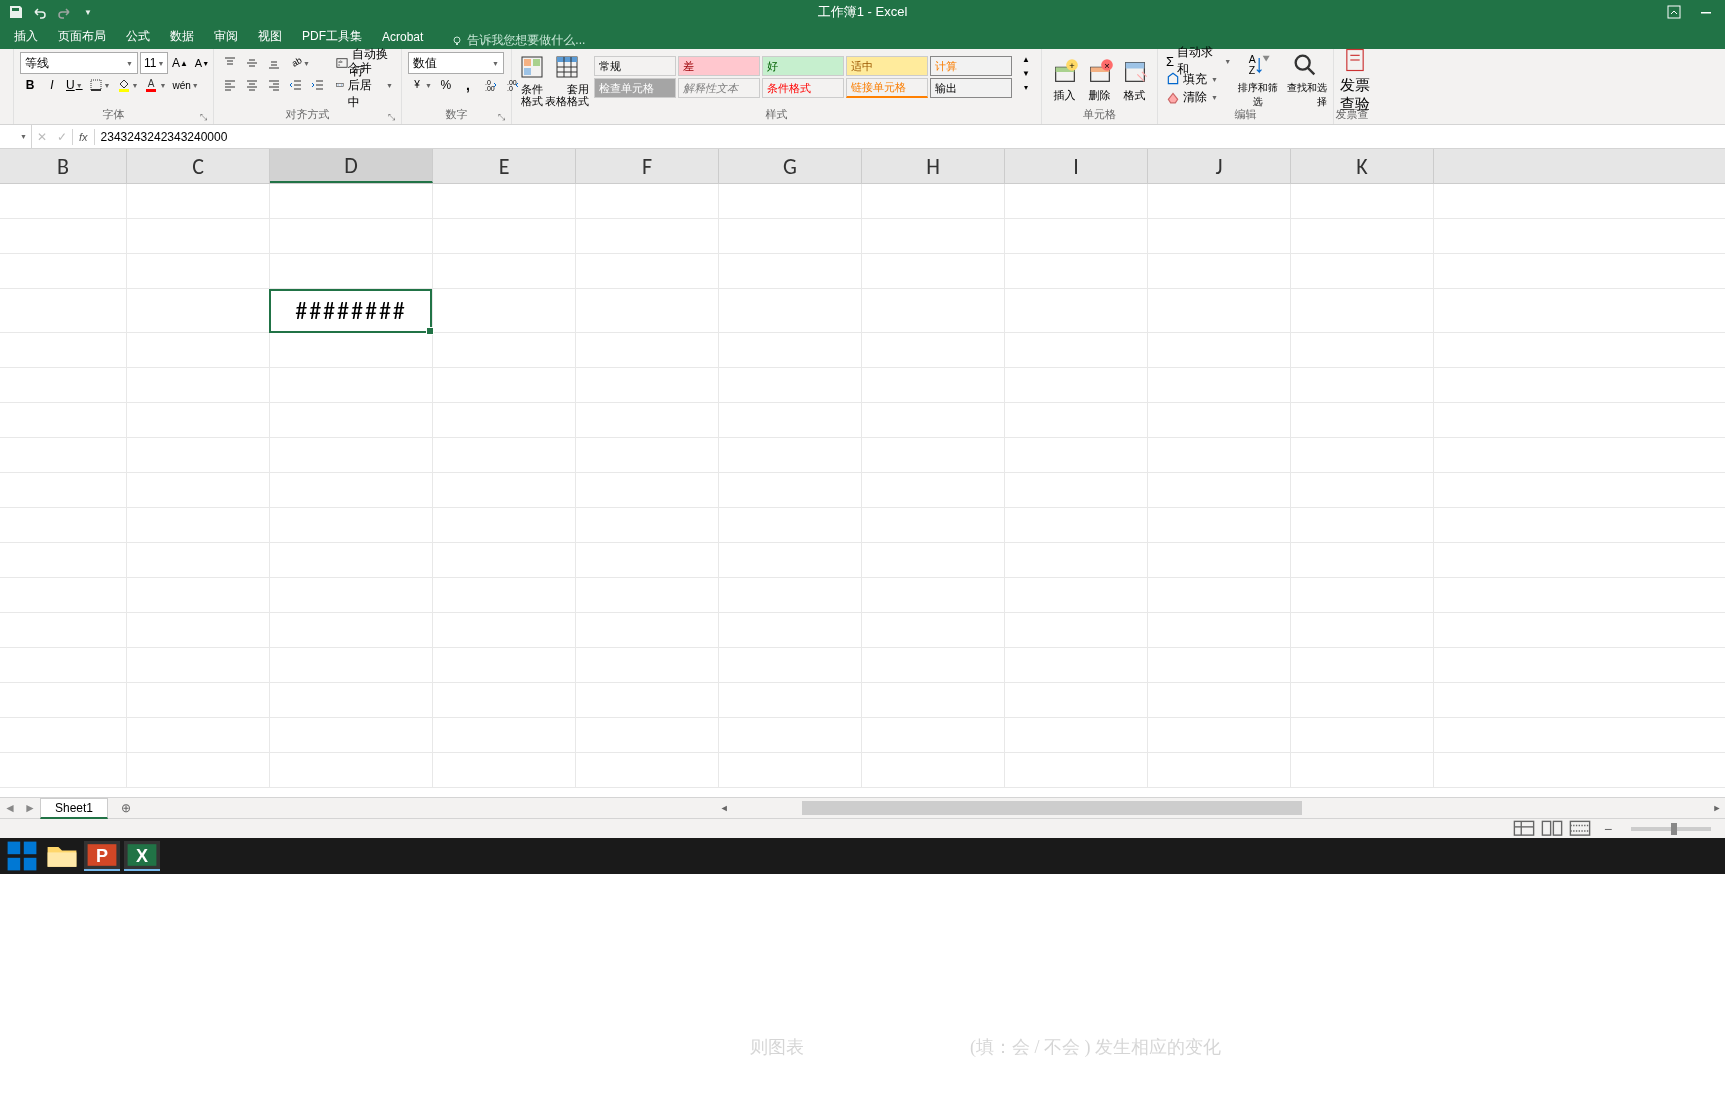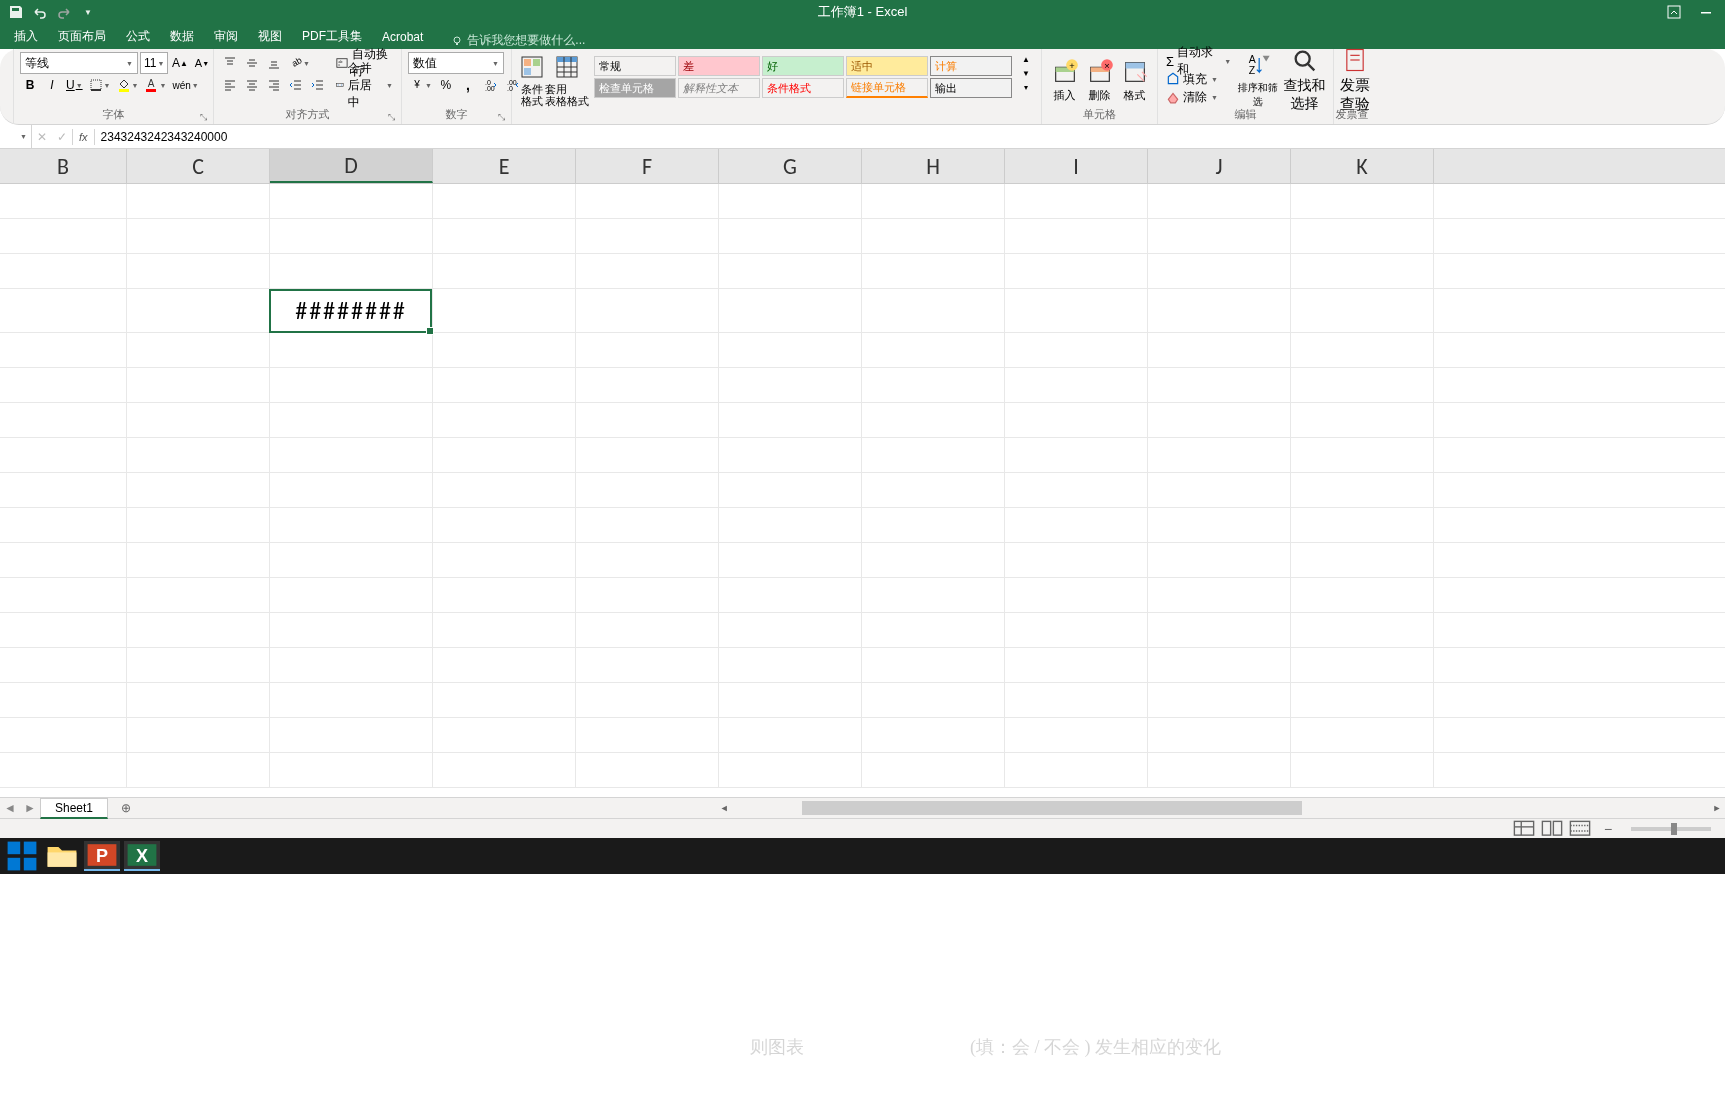--- a/index.html
+++ b/index.html
@@ -14,21 +14,21 @@
     .win-btn { width: 14px; height: 14px; display: flex; align-items: center; justify-content: center; }
     
     
     .tabs { height: 25px; background: #217346; display: flex; align-items: flex-end; padding-left: 0; }
     .tab { padding: 4px 10px; color: #fff; font-size: 12px; cursor: pointer; height: 25px; display: flex; align-items: center; }
     .tab.active { background: #f3f2f1; color: #217346; }
     .tell-me { margin-left: 18px; display: flex; align-items: center; color: #cae8d8; font-size: 12px; gap: 4px; }
     .bulb { width: 12px; height: 12px; }
     
     
-    .ribbon { height: 76px; background: #f3f2f1; border-bottom: 1px solid #d4d4d4; display: flex; border-radius: 19px; }
+    .ribbon { height: 76px; background: #f3f2f1; border-bottom: 1px solid #d4d4d4; display: flex; }
     .ribbon-group { border-right: 1px solid #e1e1e1; padding: 3px 6px 0 6px; display: flex; flex-direction: column; position: relative; }
     .group-label { text-align: center; font-size: 11px; color: #666; position: absolute; bottom: 2px; left: 0; right: 0; }
     .group-content { flex: 1; display: flex; align-items: flex-start; gap: 2px; }
     .dialog-launcher { position: absolute; bottom: 2px; right: 3px; width: 10px; height: 10px; font-size: 9px; color: #666; }
     
     .ribbon-row { display: flex; align-items: center; gap: 2px; height: 22px; }
     .ribbon-col { display: flex; flex-direction: column; gap: 0px; }
     .rbtn { height: 22px; min-width: 20px; display: flex; align-items: center; justify-content: center; padding: 0 2px; cursor: pointer; }
     .rbtn svg { width: 14px; height: 14px; }
     .dropdown-arrow { font-size: 7px; color: #666; margin-left: 1px; }
@@ -357,21 +357,21 @@
         <div class="icon">
             <svg viewBox="0 0 28 28">
               <rect x="4" y="4" width="20" height="20" fill="none" stroke="#333"></rect>
               <rect x="4" y="4" width="20" height="5" fill="#5b9bd5"></rect>
               <line x1="11" y1="4" x2="11" y2="24" stroke="#333"></line>
               <line x1="18" y1="4" x2="18" y2="24" stroke="#333"></line>
               <line x1="4" y1="14" x2="24" y2="14" stroke="#333"></line>
               <line x1="4" y1="19" x2="24" y2="19" stroke="#333"></line>
             </svg>
           </div>
-        <span style="text-align:left;line-height:1.1;white-space:pre">套用
+        <span style="text-align:right;line-height:1.1;white-space:pre">套用
 表格格式</span>
       </div>
       <div class="styles-grid" style="margin-left:6px;margin-top:4px">
         <div class="style-row">
           <div class="style-cell">常规</div>
           <div class="style-cell" style="background:#ffc7ce;color:#9c0006">差</div>
           <div class="style-cell" style="background:#c6efce;color:#006100">好</div>
           <div class="style-cell" style="background:#ffeb9c;color:#9c5700">适中</div>
           <div class="style-cell" style="background:#f2f2f2;color:#fa7d00;border-color:#888">计算</div>
         </div>
@@ -382,20 +382,21 @@
           <div class="style-cell" style="color:#fa7d00;border-bottom:2px solid #ff8001">链接单元格</div>
           <div class="style-cell" style="background:#f2f2f2;border-color:#888">输出</div>
         </div>
       </div>
       <div class="ribbon-col" style="justify-content:center;margin-left:2px">
         <div class="rbtn" style="font-size:8px;height:14px">▲</div>
         <div class="rbtn" style="font-size:8px;height:14px">▼</div>
         <div class="rbtn" style="font-size:8px;height:14px">▾</div>
       </div>
     </div>
+    <div class="group-label">样式</div>
   </div>
 
   <div class="ribbon-group" style="width:116px">
     <div class="group-content">
       <div class="big-btn" style="width:36px">
         <div class="icon">
             <svg viewBox="0 0 24 24">
               <rect x="4" y="8" width="16" height="12" fill="none" stroke="#333"></rect>
               <rect x="4" y="8" width="16" height="4" fill="#a9d18e"></rect>
               <circle cx="18" cy="6" r="5" fill="#ffd966"></circle>
@@ -463,21 +464,21 @@
           </div>
         <span style="font-size:10px;text-align:center">排序和筛选</span>
       </div>
       <div class="big-btn" style="width:48px">
         <div class="icon">
             <svg viewBox="0 0 24 24">
               <circle cx="10" cy="10" r="6" fill="none" stroke="#333" stroke-width="2"></circle>
               <line x1="14" y1="14" x2="20" y2="20" stroke="#333" stroke-width="2"></line>
             </svg>
           </div>
-        <span style="font-size:14px;text-align:center">查找和选择</span>
+        <span style="font-size:10px;text-align:right">查找和选择</span>
       </div>
     </div>
     <div class="group-label">编辑</div>
   </div>
 
   <div class="ribbon-group" style="width:36px;border-right:none">
     <div class="group-content">
       <div class="big-btn" style="width:32px">
         <div class="icon">
             <svg viewBox="0 0 24 24">

